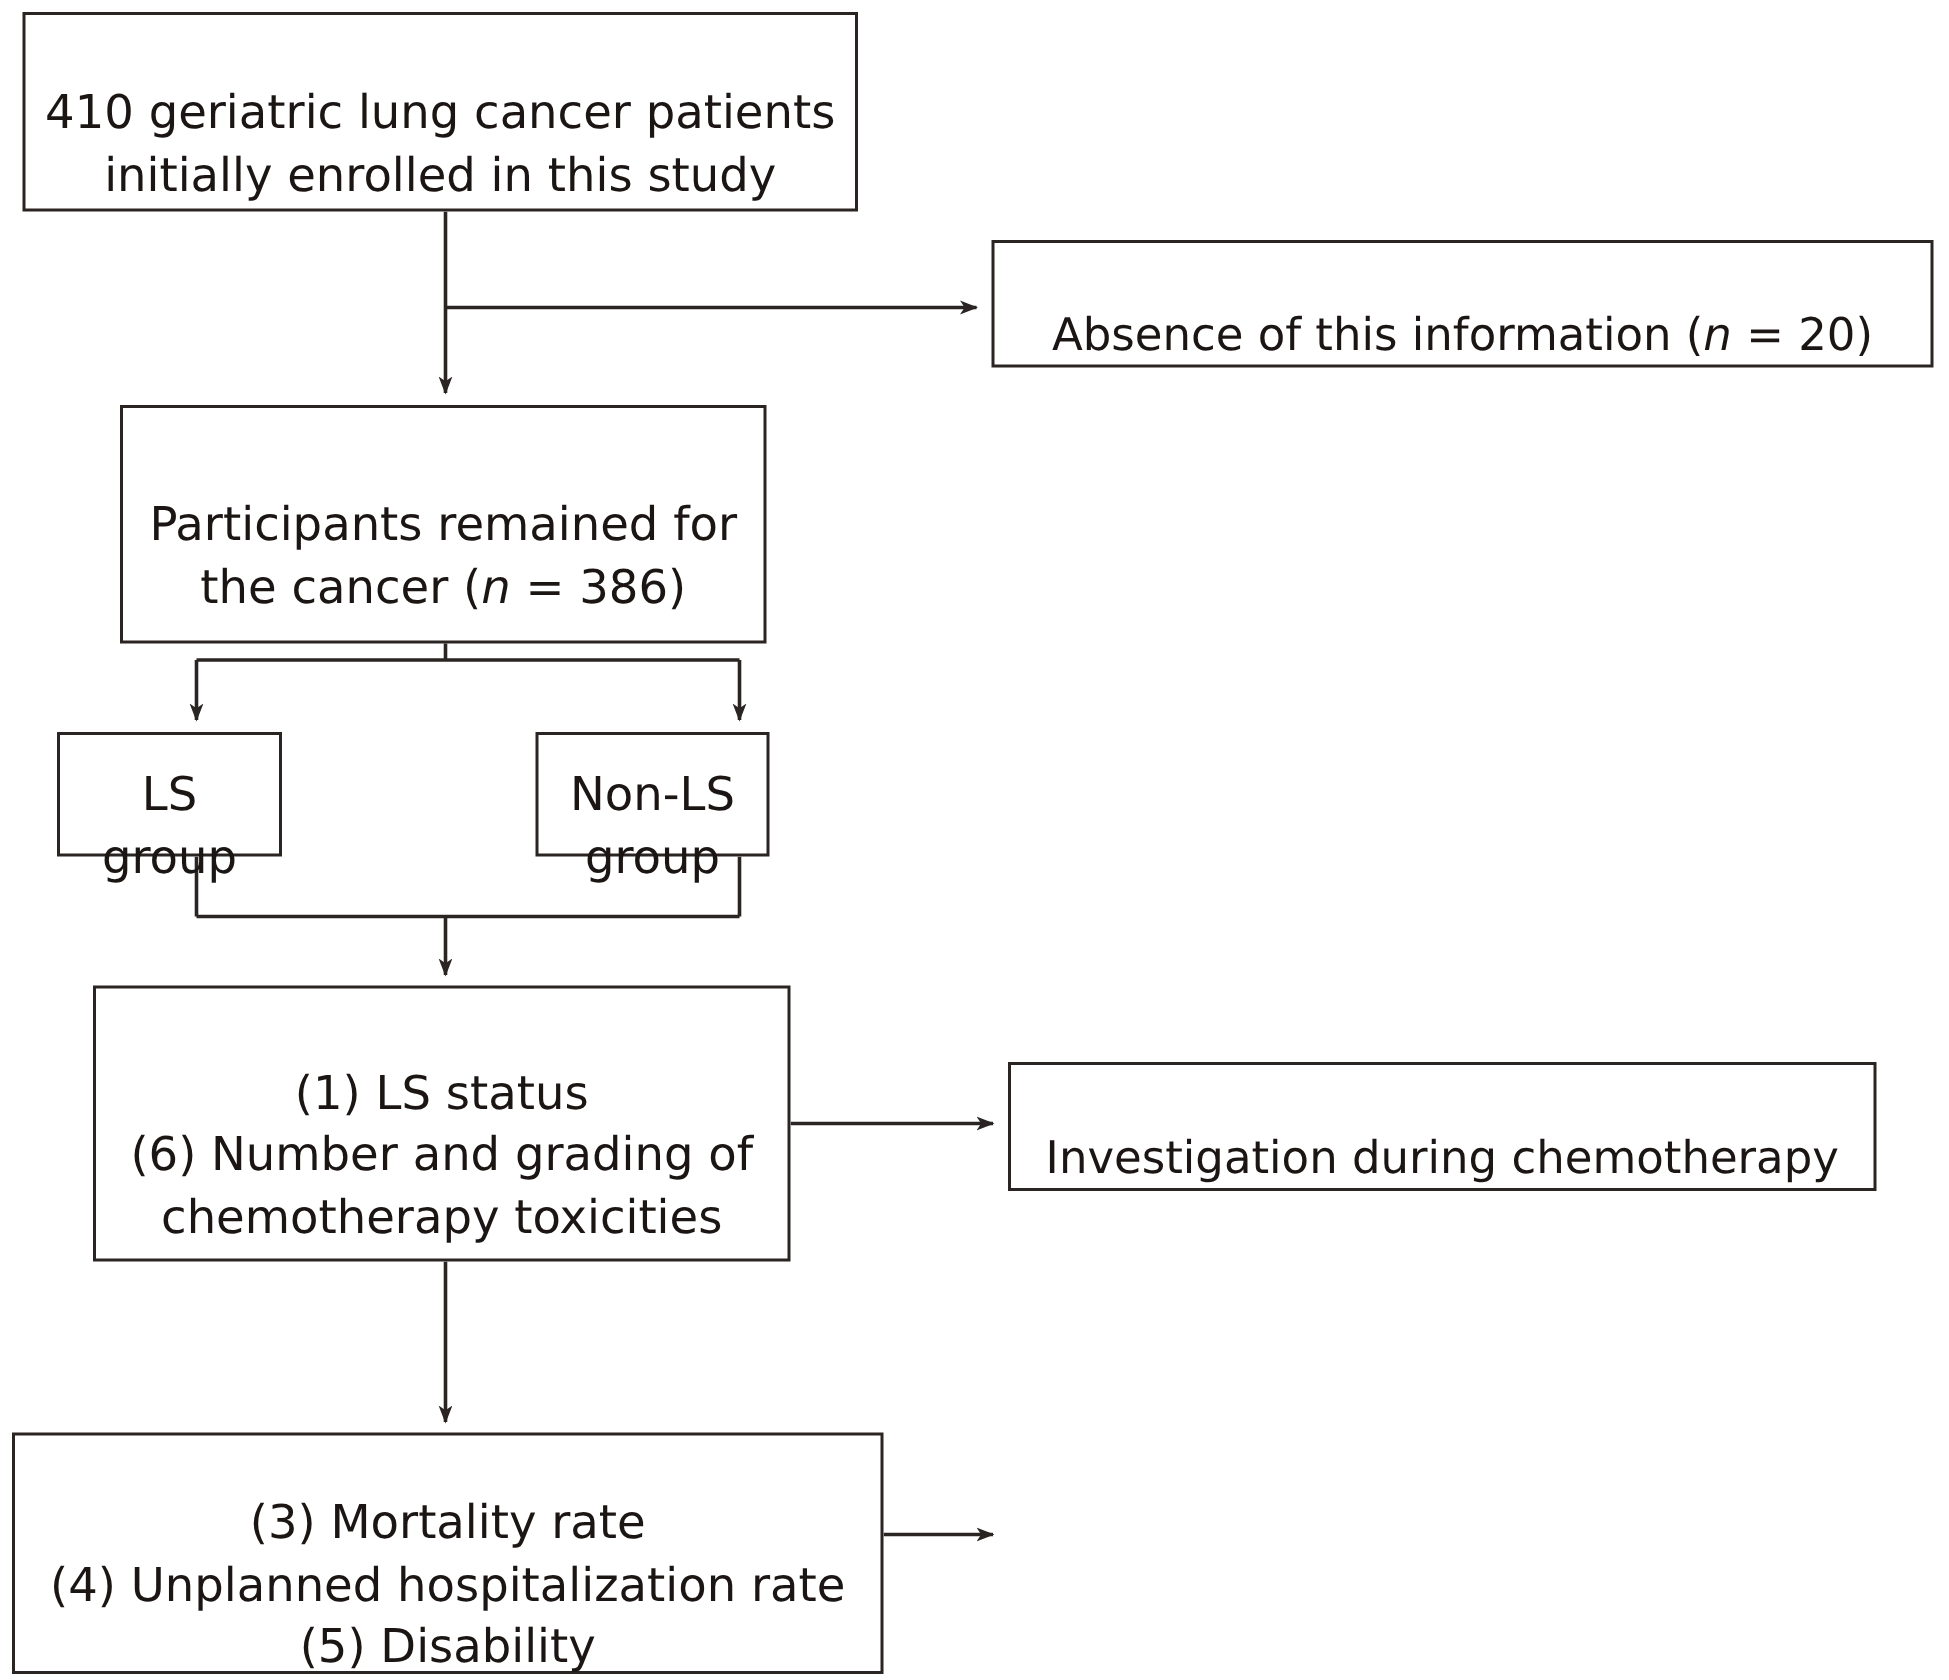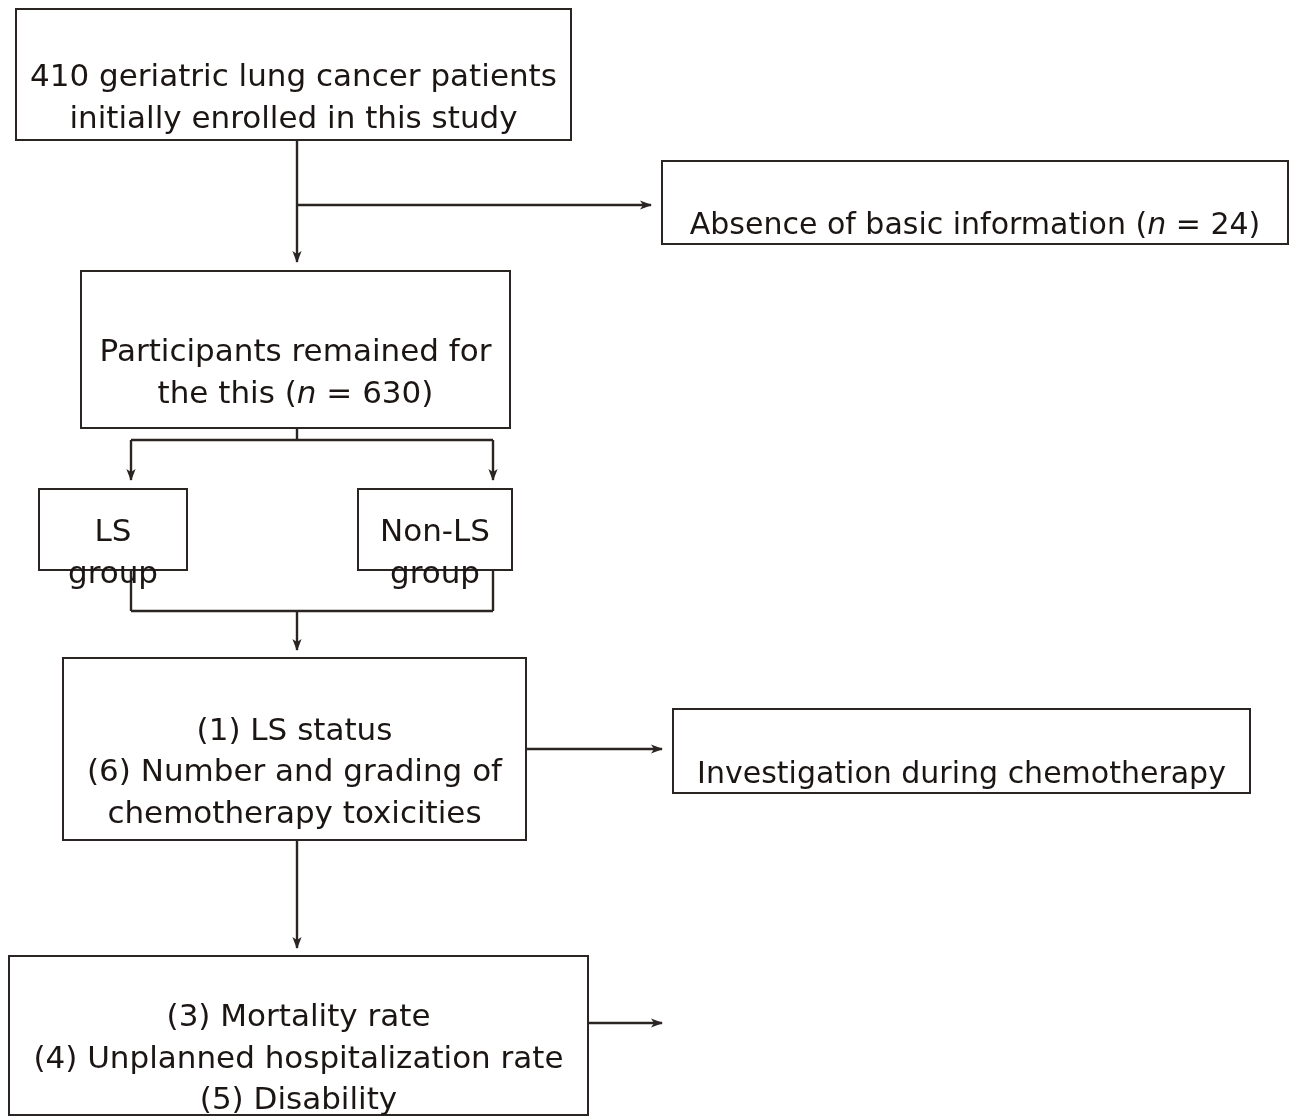--- a/index.html
+++ b/index.html
@@ -105,25 +105,25 @@
       <path d="M589,1023 L662,1023" stroke="#2a2422" stroke-width="2.4" fill="none" marker-end="url(#arrowhead)"></path>
     </g>
   </svg>
 
   <div class="node" id="node-enrolled">
     <span class="txt">410 geriatric lung cancer patients
 initially enrolled in this study</span>
   </div>
 
   <div class="node" id="node-absence">
-    <span class="txt"><span>Absence of basic information (</span><span class="ital">n</span><span> = 24)</span></span>
+    <span class="txt"><span>Absence of this information (</span><span class="ital">n</span><span> = 20)</span></span>
   </div>
 
   <div class="node" id="node-remained">
-    <span class="txt"><span>Participants remained for</span><br><span>the this (</span><span class="ital">n</span><span> = 630)</span></span>
+    <span class="txt"><span>Participants remained for</span><br><span>the cancer (</span><span class="ital">n</span><span> = 386)</span></span>
   </div>
 
   <div class="node" id="node-nonls-group">
     <span class="txt">Non-LS group</span>
   </div>
 
   <div class="node" id="node-ls-group">
     <span class="txt">LS group</span>
   </div>
 

